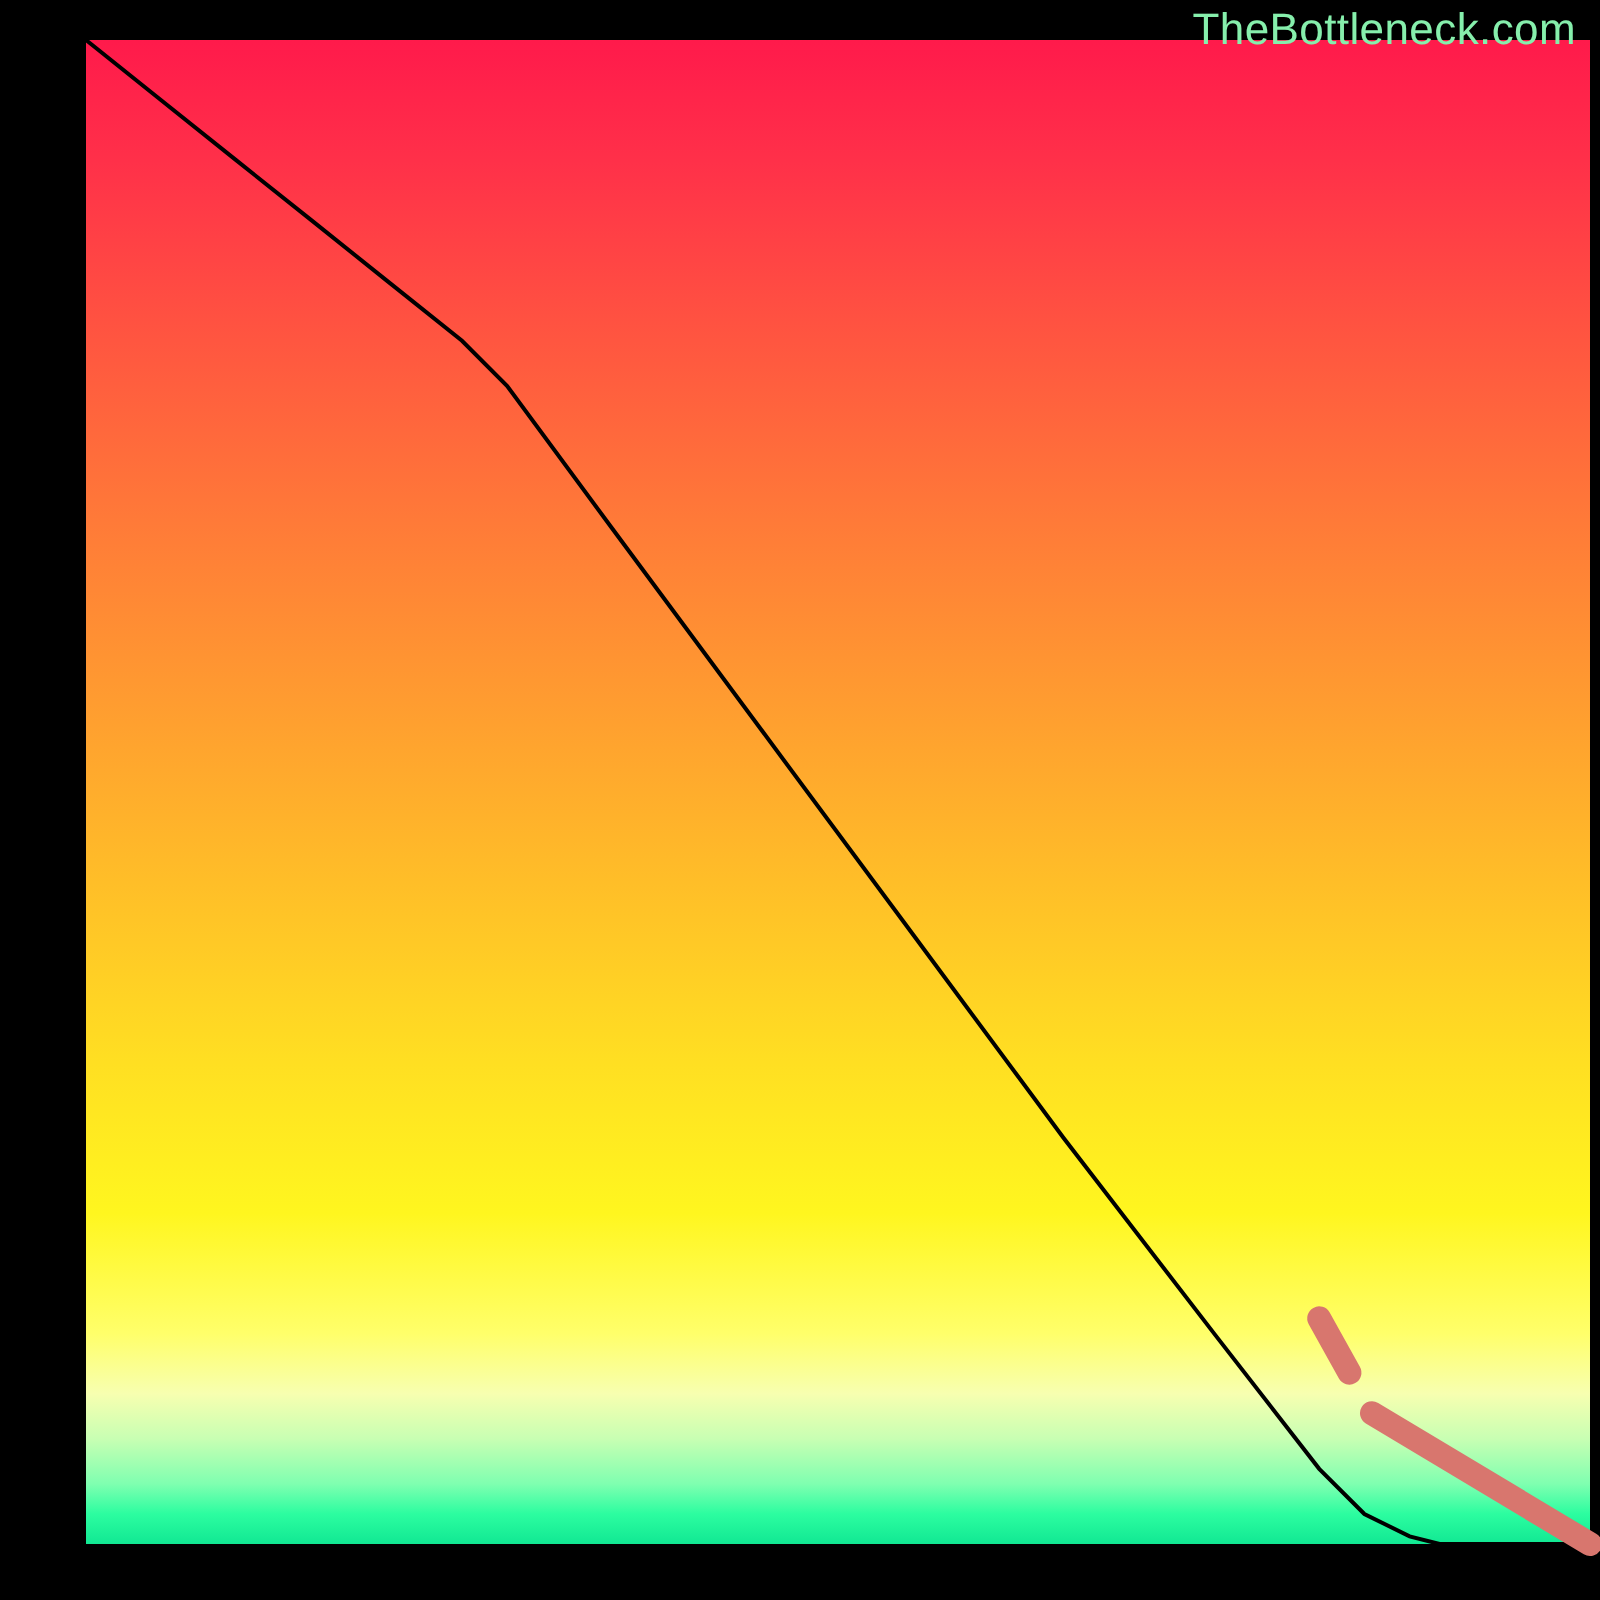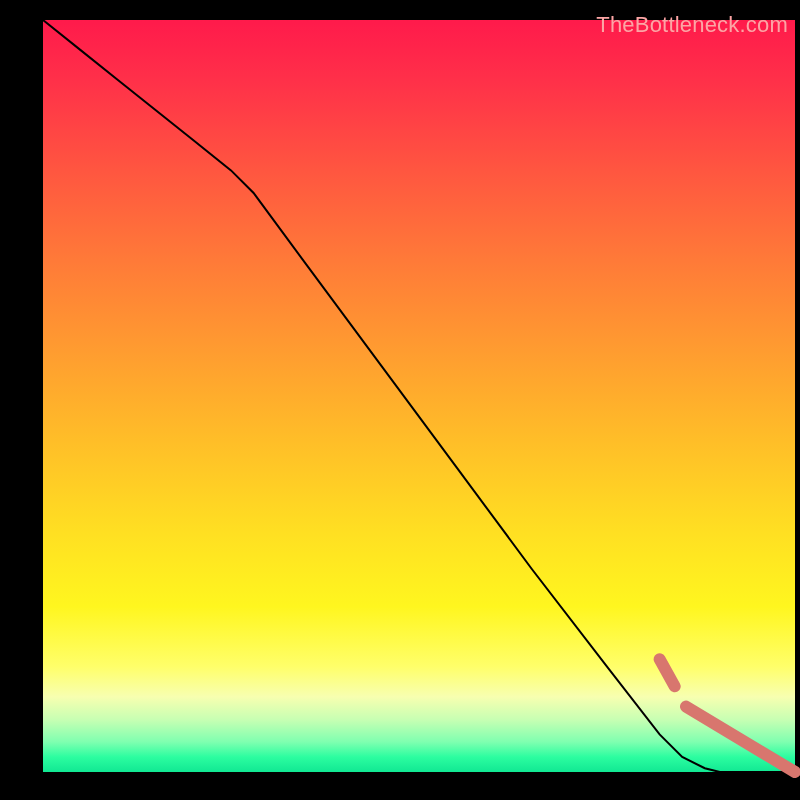--- a/index.html
+++ b/index.html
@@ -11,23 +11,23 @@
     font-family: Arial, Helvetica, sans-serif;
     overflow: hidden;
   }
   .wrap {
     position: relative;
     width: 800px;
     height: 800px;
   }
   .watermark {
     position: absolute;
-    top: 12px;
+    top: 2px;
     right: 12px;
-    color: #fca5a5;
+    color: #86efac;
     font-size: 22px;
     font-weight: 400;
     letter-spacing: 0.2px;
     z-index: 20;
   }
   .plot {
     position: absolute;
     
     left: 43px;
     top: 20px;

